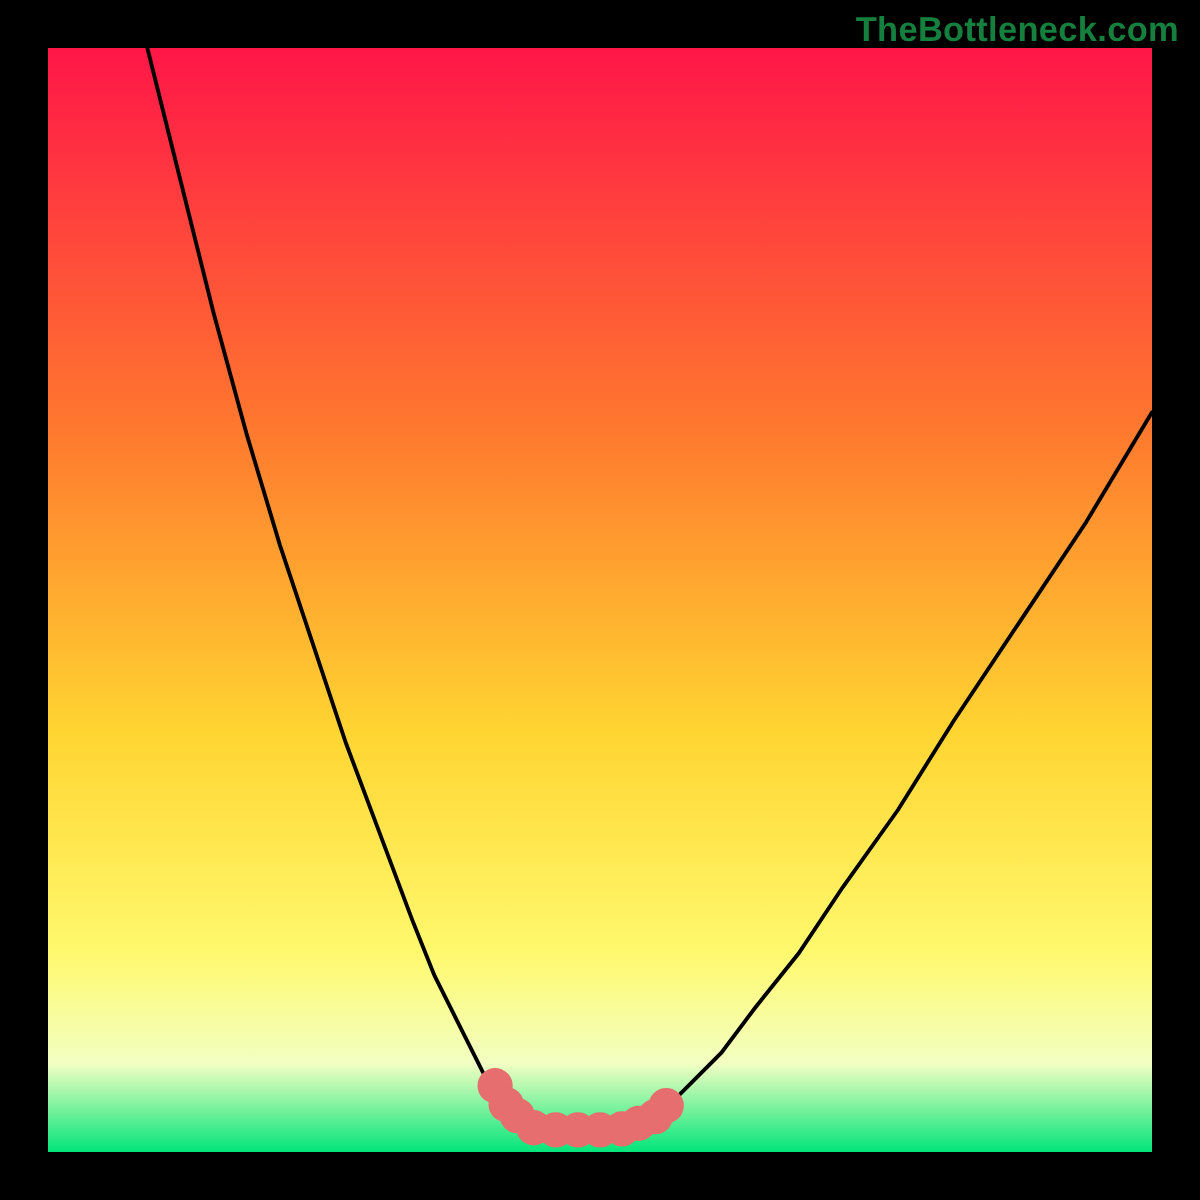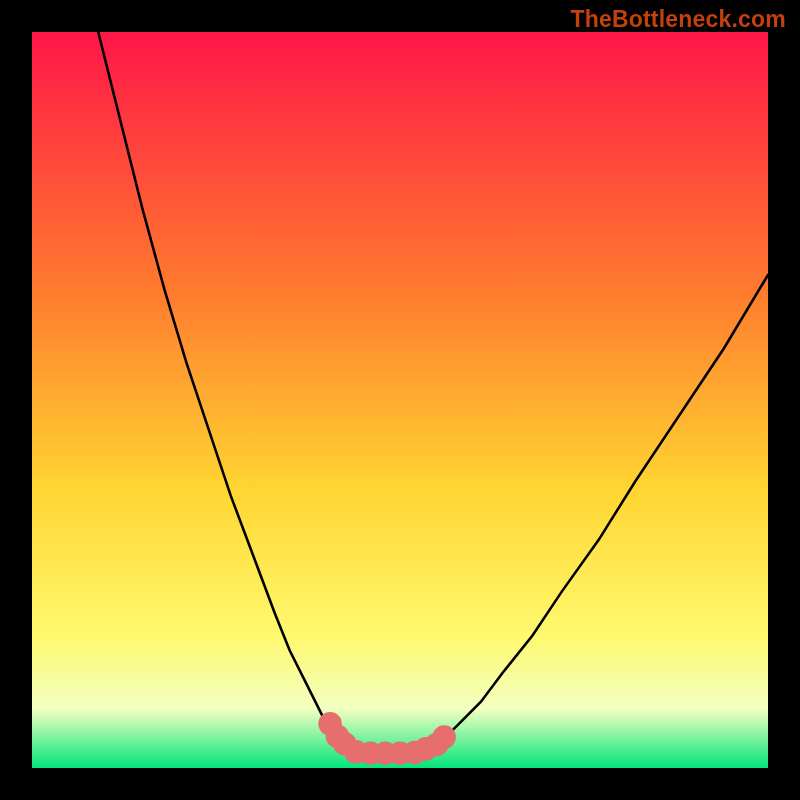--- a/index.html
+++ b/index.html
@@ -23,21 +23,21 @@
     width: 736px;
     height: 736px;
   }
   .watermark {
     position: absolute;
     top: 6px;
     right: 14px;
     font-family: Arial, Helvetica, sans-serif;
     font-size: 23px;
     font-weight: 600;
-    color: #c2410c;
+    color: #15803d;
     letter-spacing: 0.2px;
   }
 </style>
 </head>
 <body>
 
 <div class="stage">
   <svg class="plot" viewBox="0 0 100 100" preserveAspectRatio="none">
     <defs>
       <linearGradient id="bgGrad" x1="0" y1="0" x2="0" y2="1">

